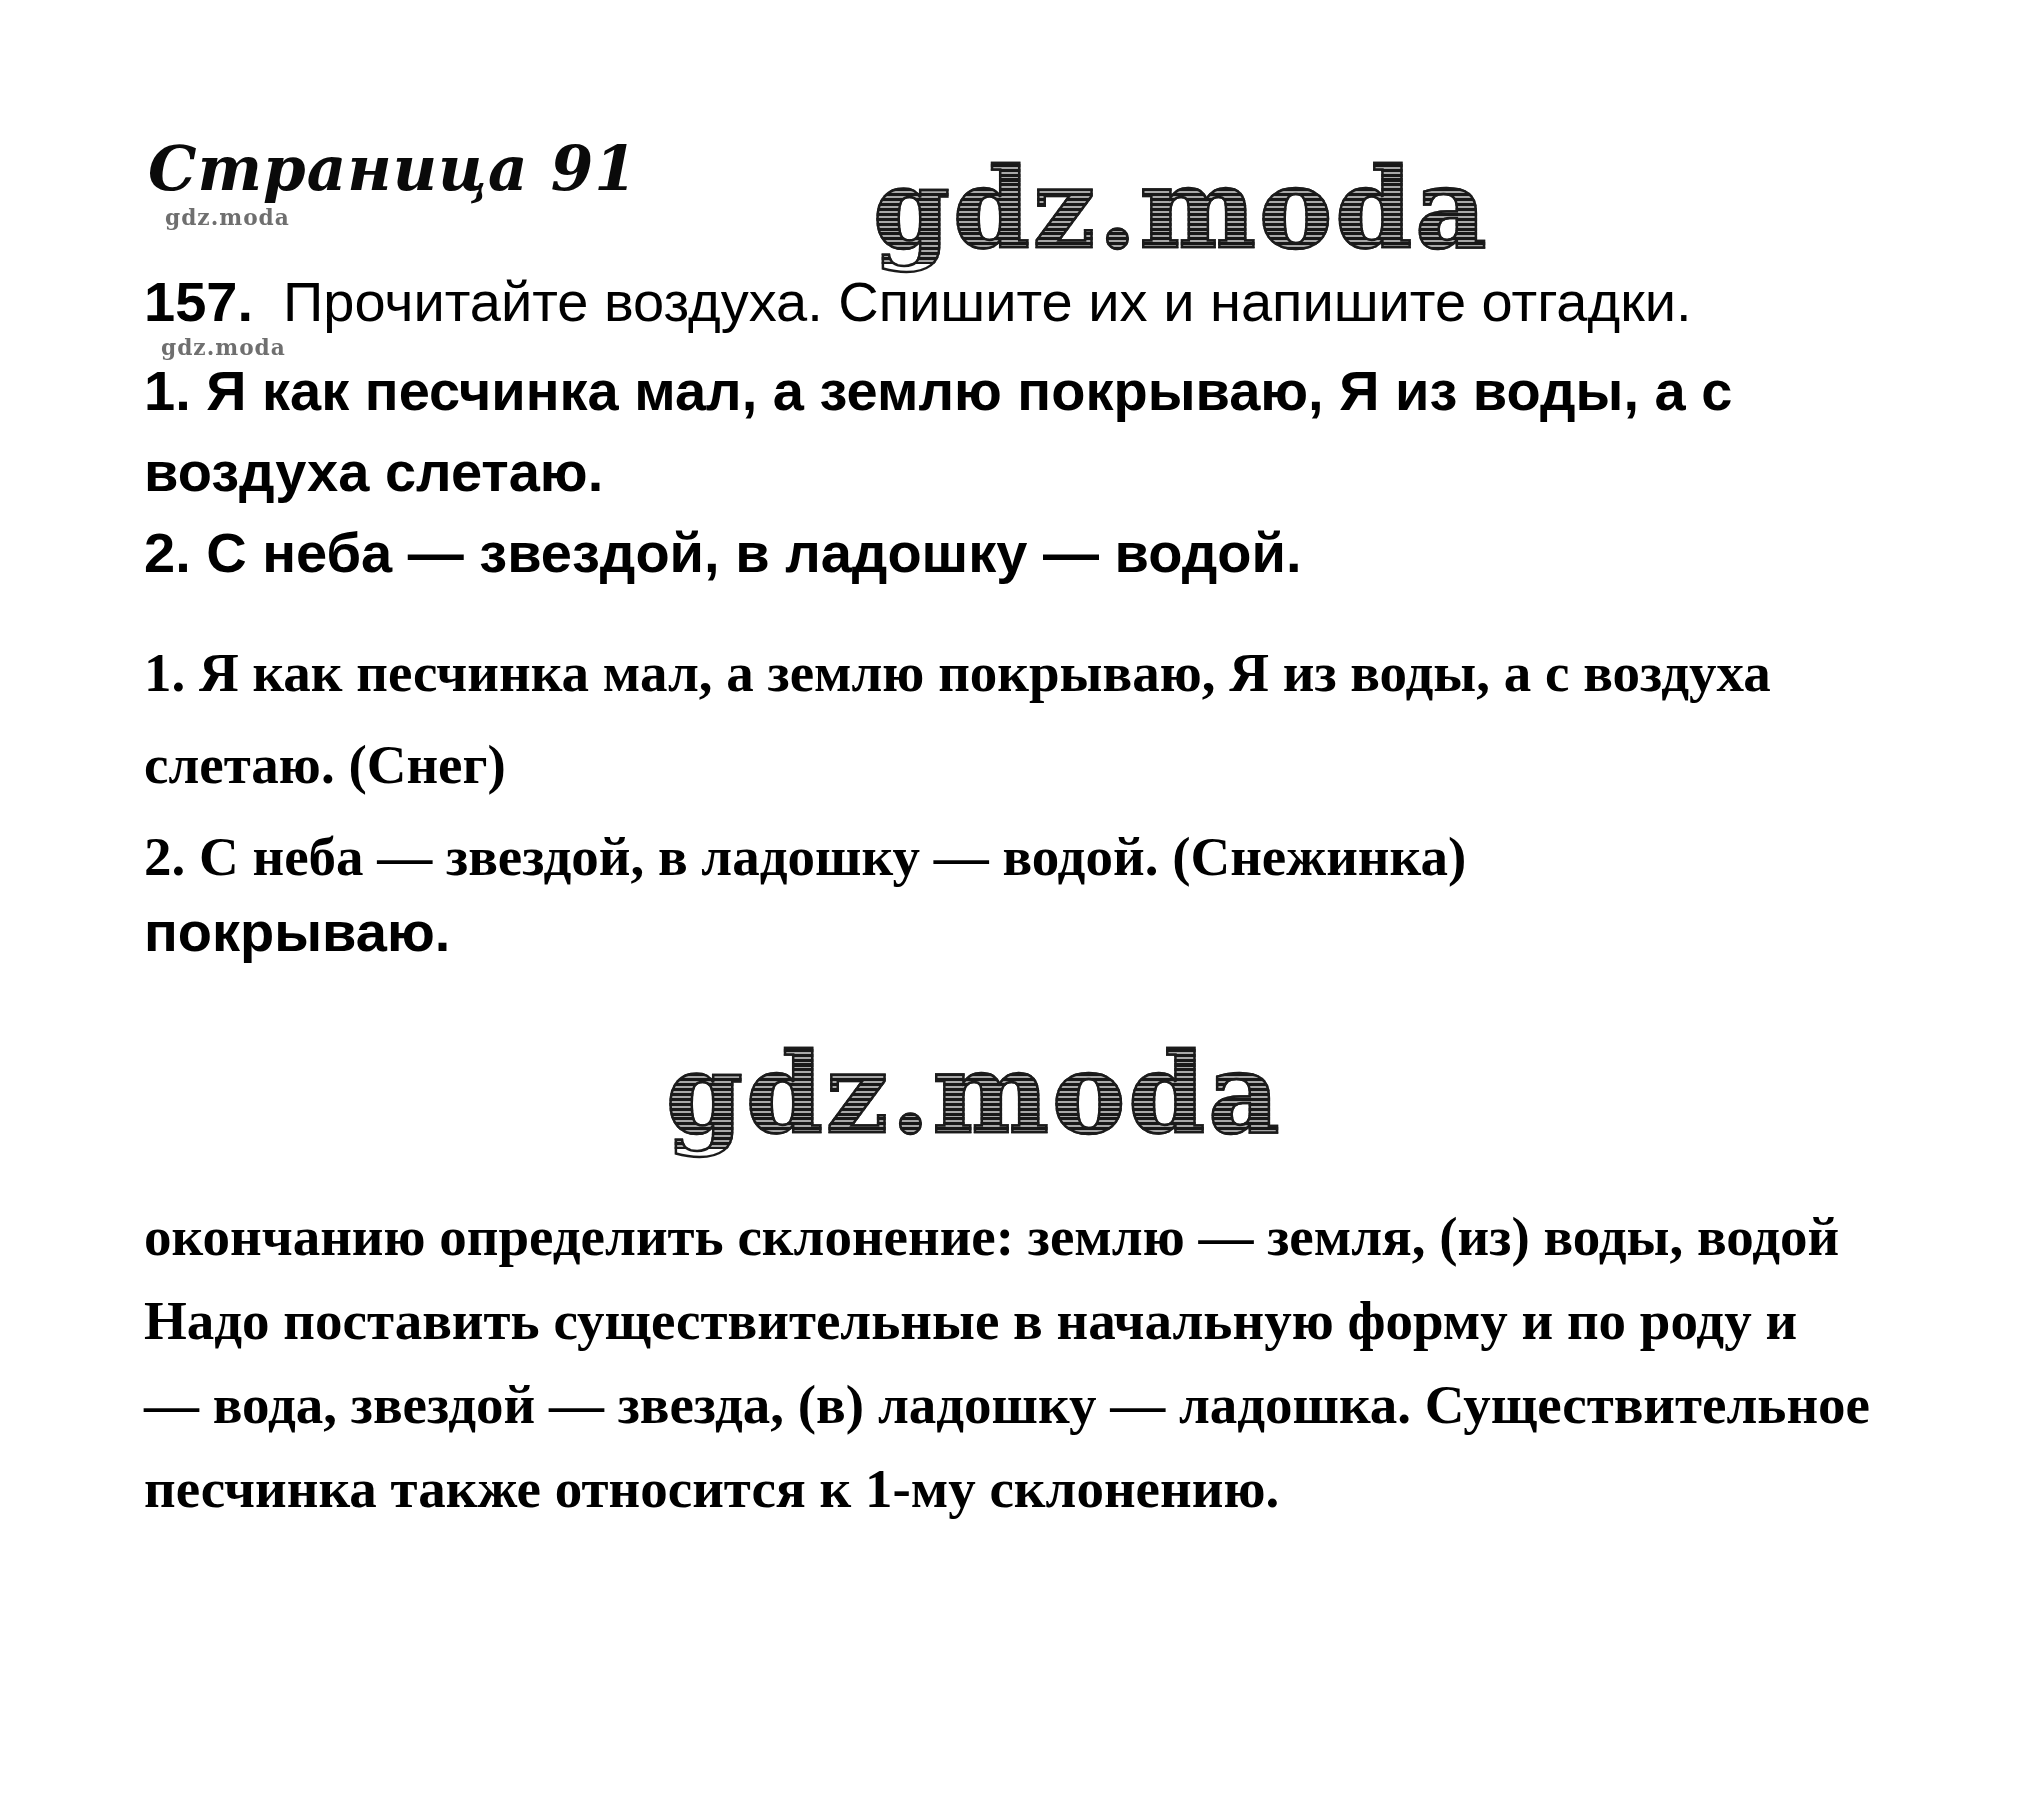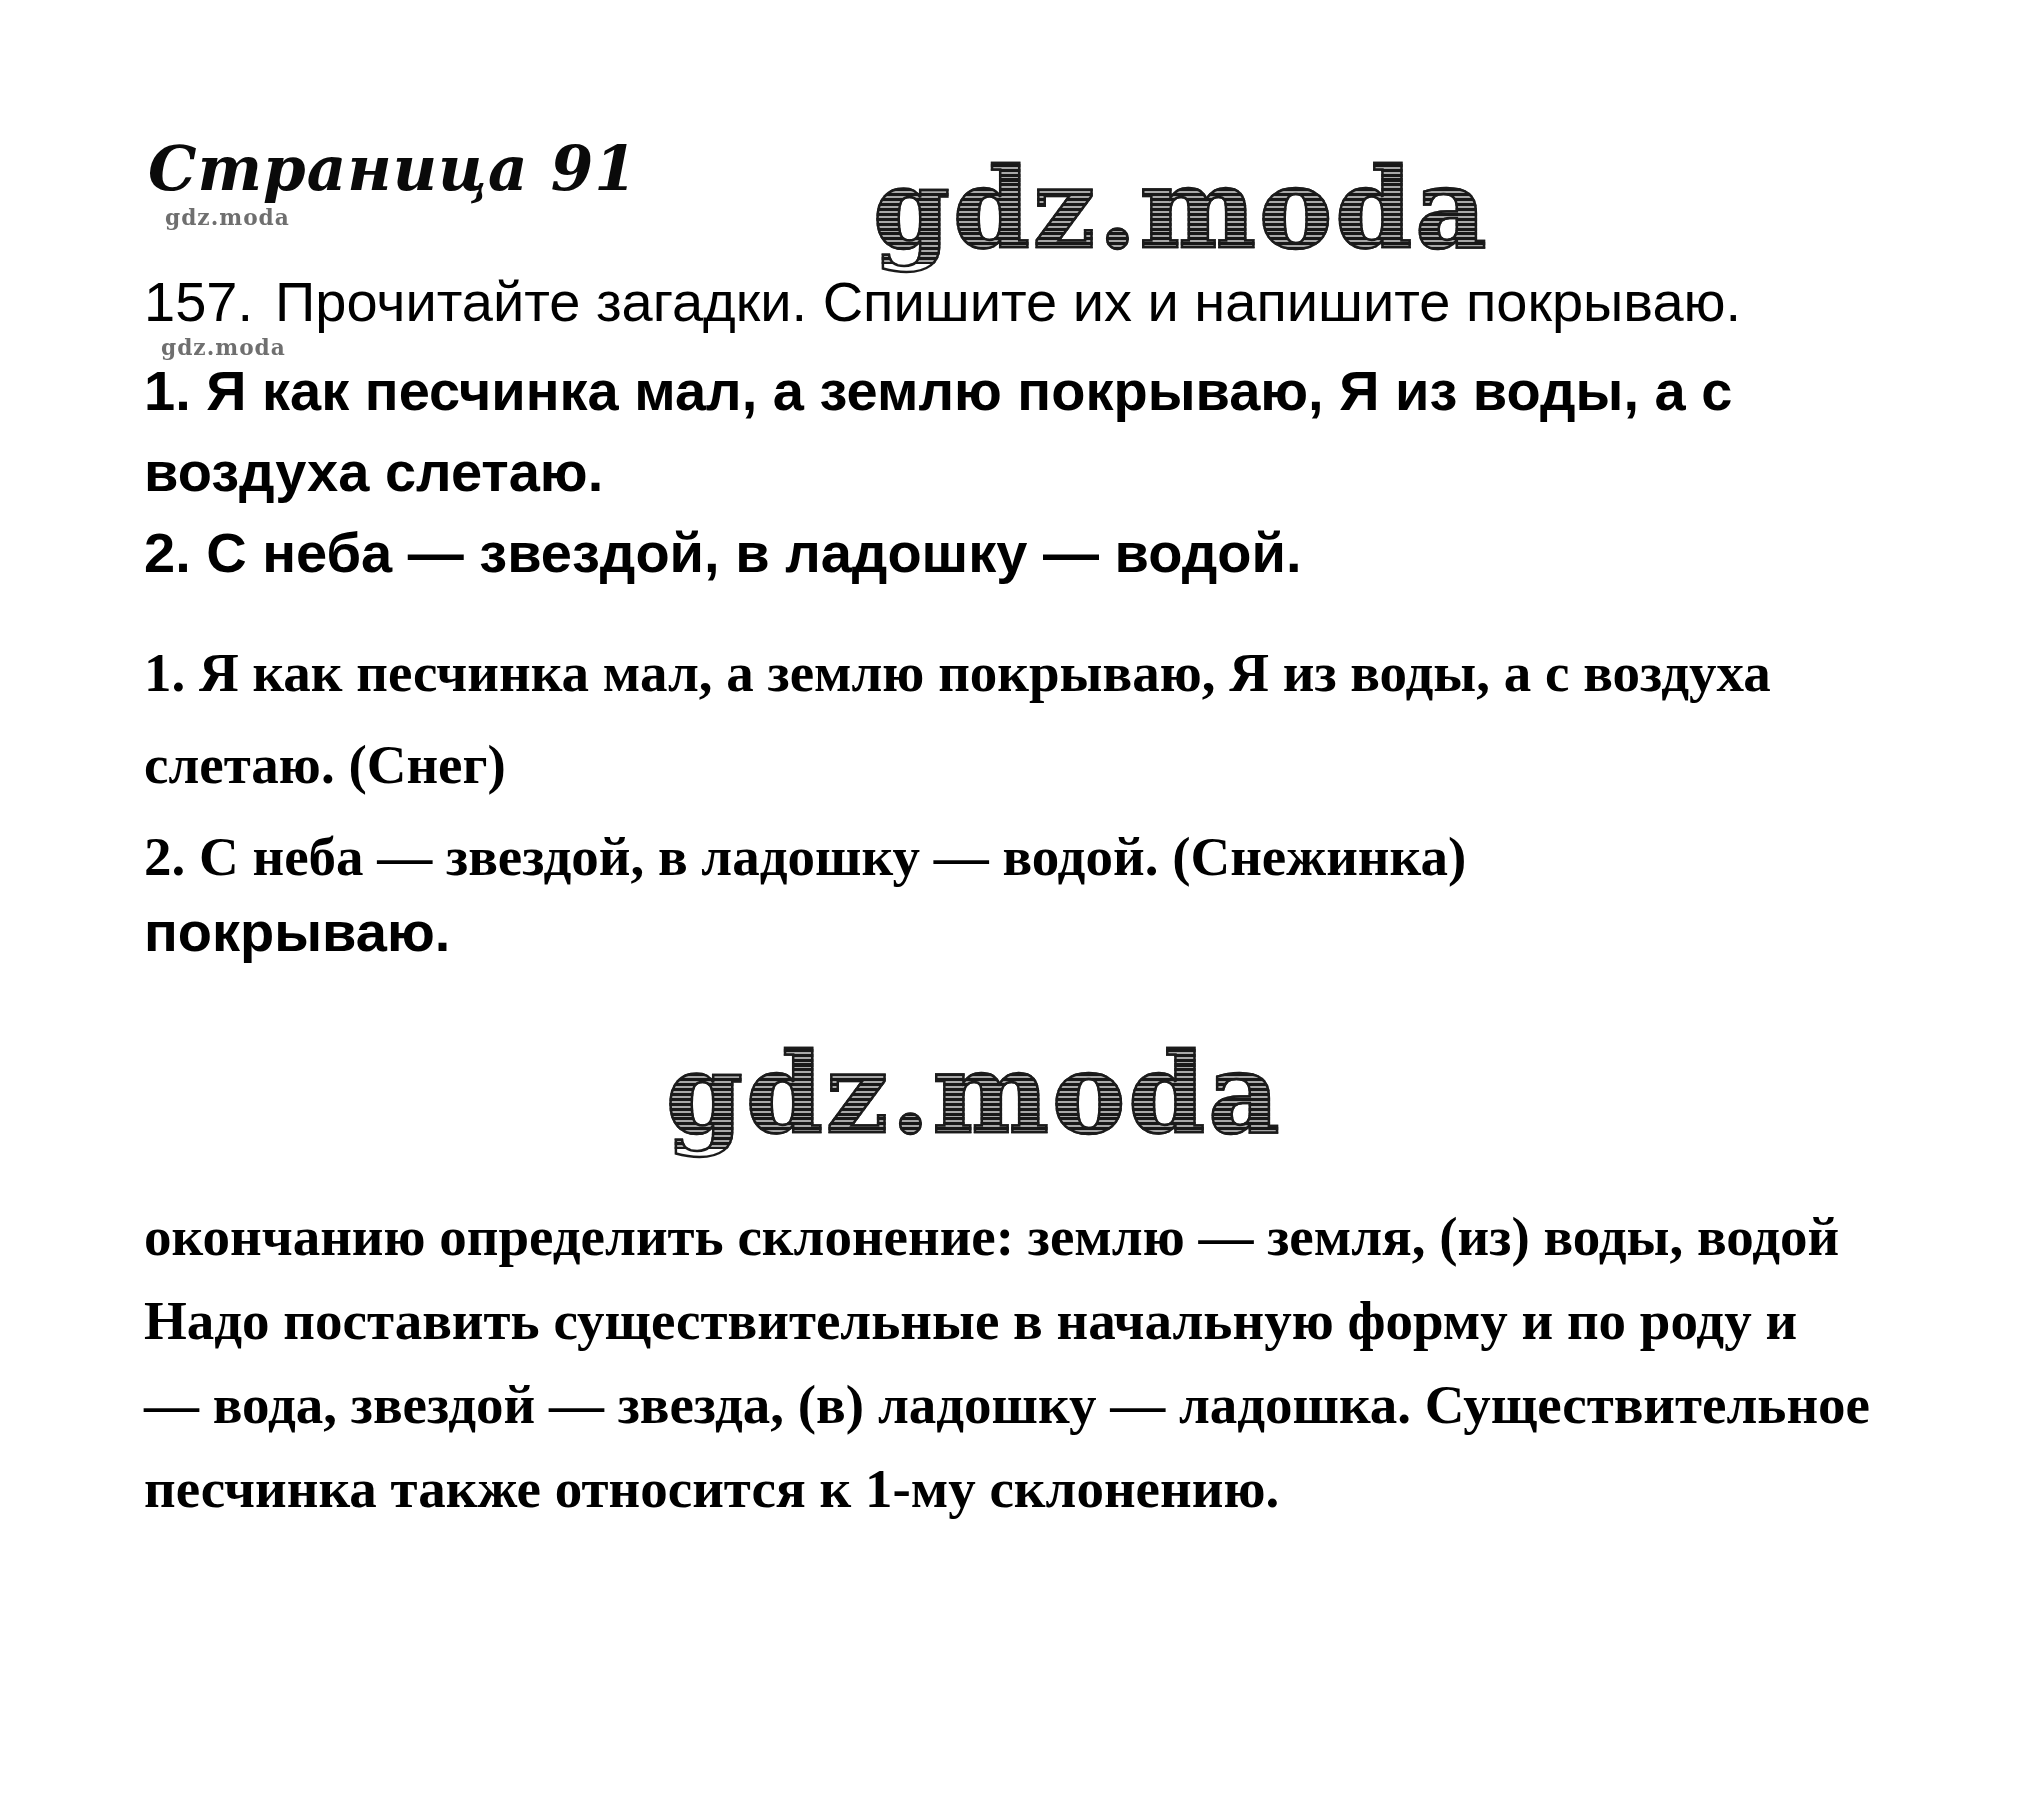--- a/index.html
+++ b/index.html
@@ -70,22 +70,22 @@
   .task {
     position: absolute;
     left: 144px;
     top: 268px;
     font-size: 56px;
     line-height: 1.2;
     white-space: nowrap;
     z-index: 2;
   }
   .task-num {
-    font-weight: 400;
-    margin-right: 22px;
+    font-weight: 700;
+    margin-right: 30px;
   }
   .block {
     position: absolute;
     left: 144px;
     z-index: 2;
     font-weight: bold;
   }
   .block .text-line { white-space: nowrap; }
   .sans {
     font-family: "Liberation Sans", sans-serif;
@@ -106,21 +106,21 @@
 
 <div class="page">
 
   <div class="title">Страница 91</div>
 
   <div class="wm-small wm1">gdz.moda</div>
 
   <div class="wm-big wmb1">gdz.moda</div>
 
   <div class="task">
-    <span class="task-num">157.</span><span>Прочитайте загадки. Спишите их и напишите покрываю.</span>
+    <span class="task-num">157.</span><span>Прочитайте воздуха. Спишите их и напишите отгадки.</span>
   </div>
 
   <div class="wm-small wm2">gdz.moda</div>
 
   <div class="block sans riddles">
       <div class="text-line">1. Я как песчинка мал, а землю покрываю, Я из воды, а с</div>
       <div class="text-line">воздуха слетаю.</div>
       <div class="text-line">2. С неба — звездой, в ладошку — водой.</div>
     </div>
 

